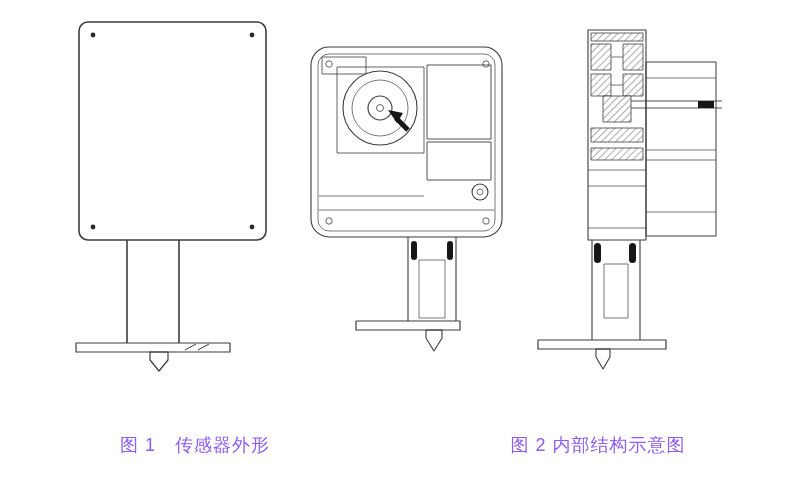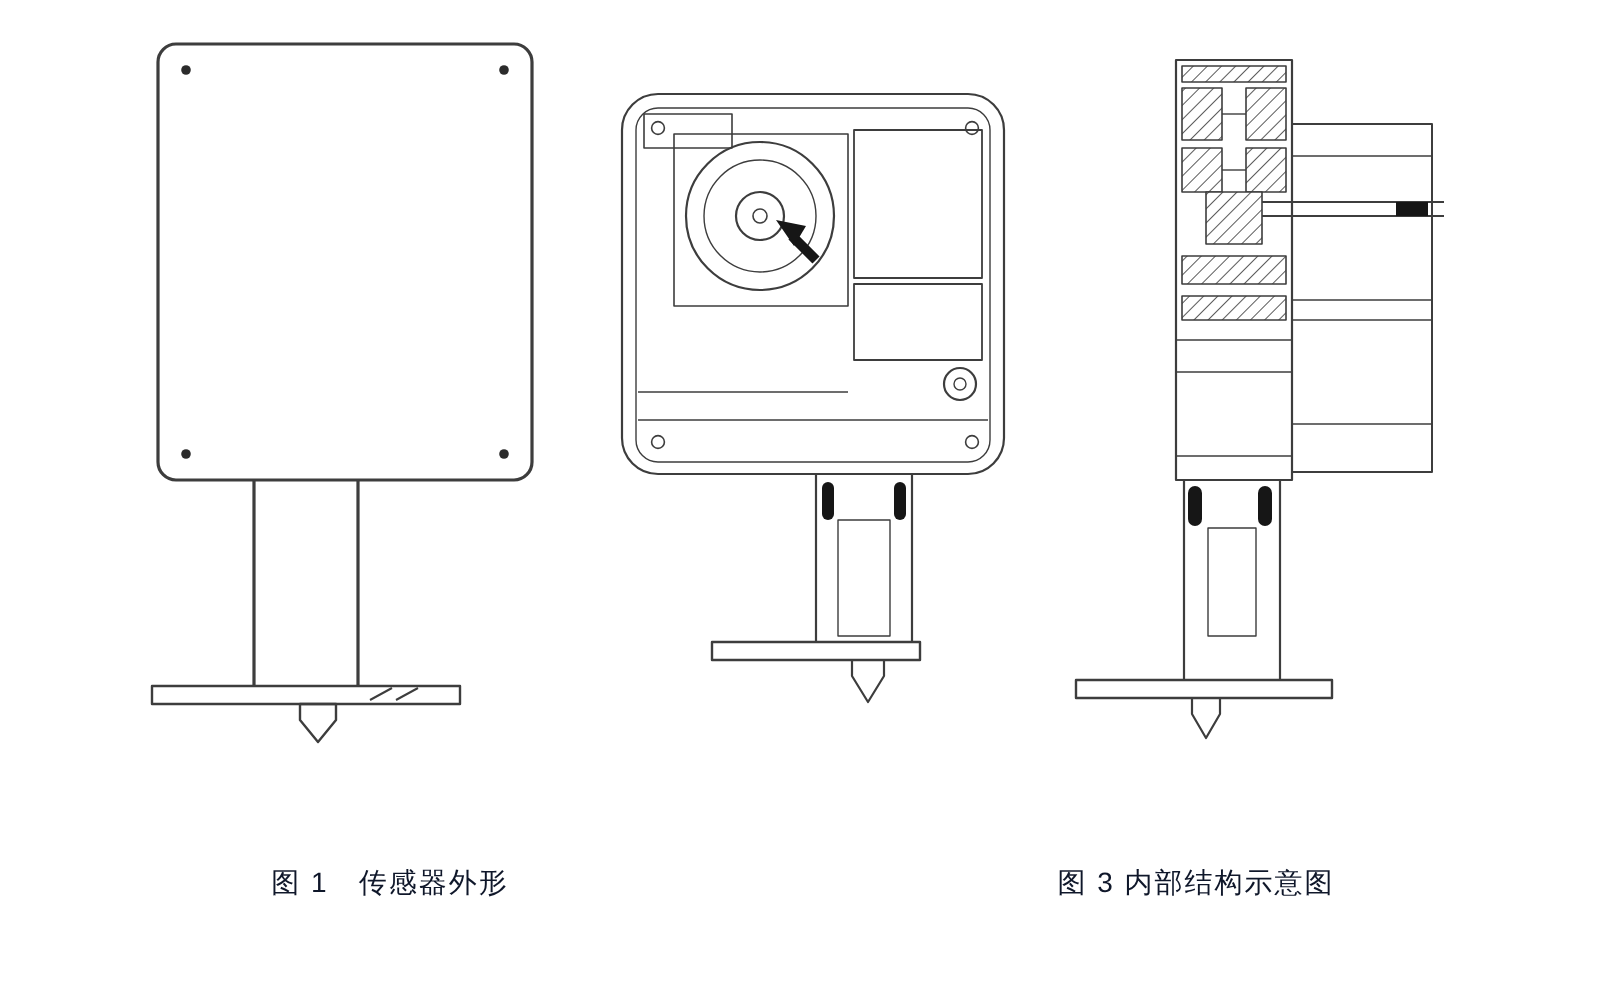--- a/index.html
+++ b/index.html
@@ -7,22 +7,22 @@
     width: 800px;
     height: 500px;
     background: #ffffff;
     font-family: "Liberation Sans", sans-serif;
     position: relative;
     overflow: hidden;
   }
   .canvas-wrap { position: absolute; left: 0; top: 0; width: 800px; height: 500px; }
   .caption {
     position: absolute;
-    color: #0f172a;
-    font-size: 14px;
+    color: #8b5cf6;
+    font-size: 18px;
     letter-spacing: 1px;
     text-align: center;
     white-space: nowrap;
   }
   #caption-1 { left: 53px;  top: 433px; width: 284px; }
   #caption-2 { left: 448px; top: 433px; width: 300px; }
 </style>
 </head>
 <body>
 
@@ -119,13 +119,13 @@
     <rect x="604" y="264" width="24" height="54" stroke-width="0.7"></rect>
     <rect x="594" y="243" width="7" height="20" rx="3.5" fill="#161616" stroke="none"></rect>
     <rect x="629" y="243" width="7" height="20" rx="3.5" fill="#161616" stroke="none"></rect>
     <rect x="538" y="340" width="128" height="9" stroke-width="1.2"></rect>
     <path d="M596 349 H610 V357 L603 369 L596 357 Z" stroke-width="1.1"></path>
   </g>
 </svg>
 </div>
 
 <div id="caption-1" class="caption">图 1　传感器外形</div>
-<div id="caption-2" class="caption">图 3 内部结构示意图</div>
+<div id="caption-2" class="caption">图 2 内部结构示意图</div>
 
 </body></html>

